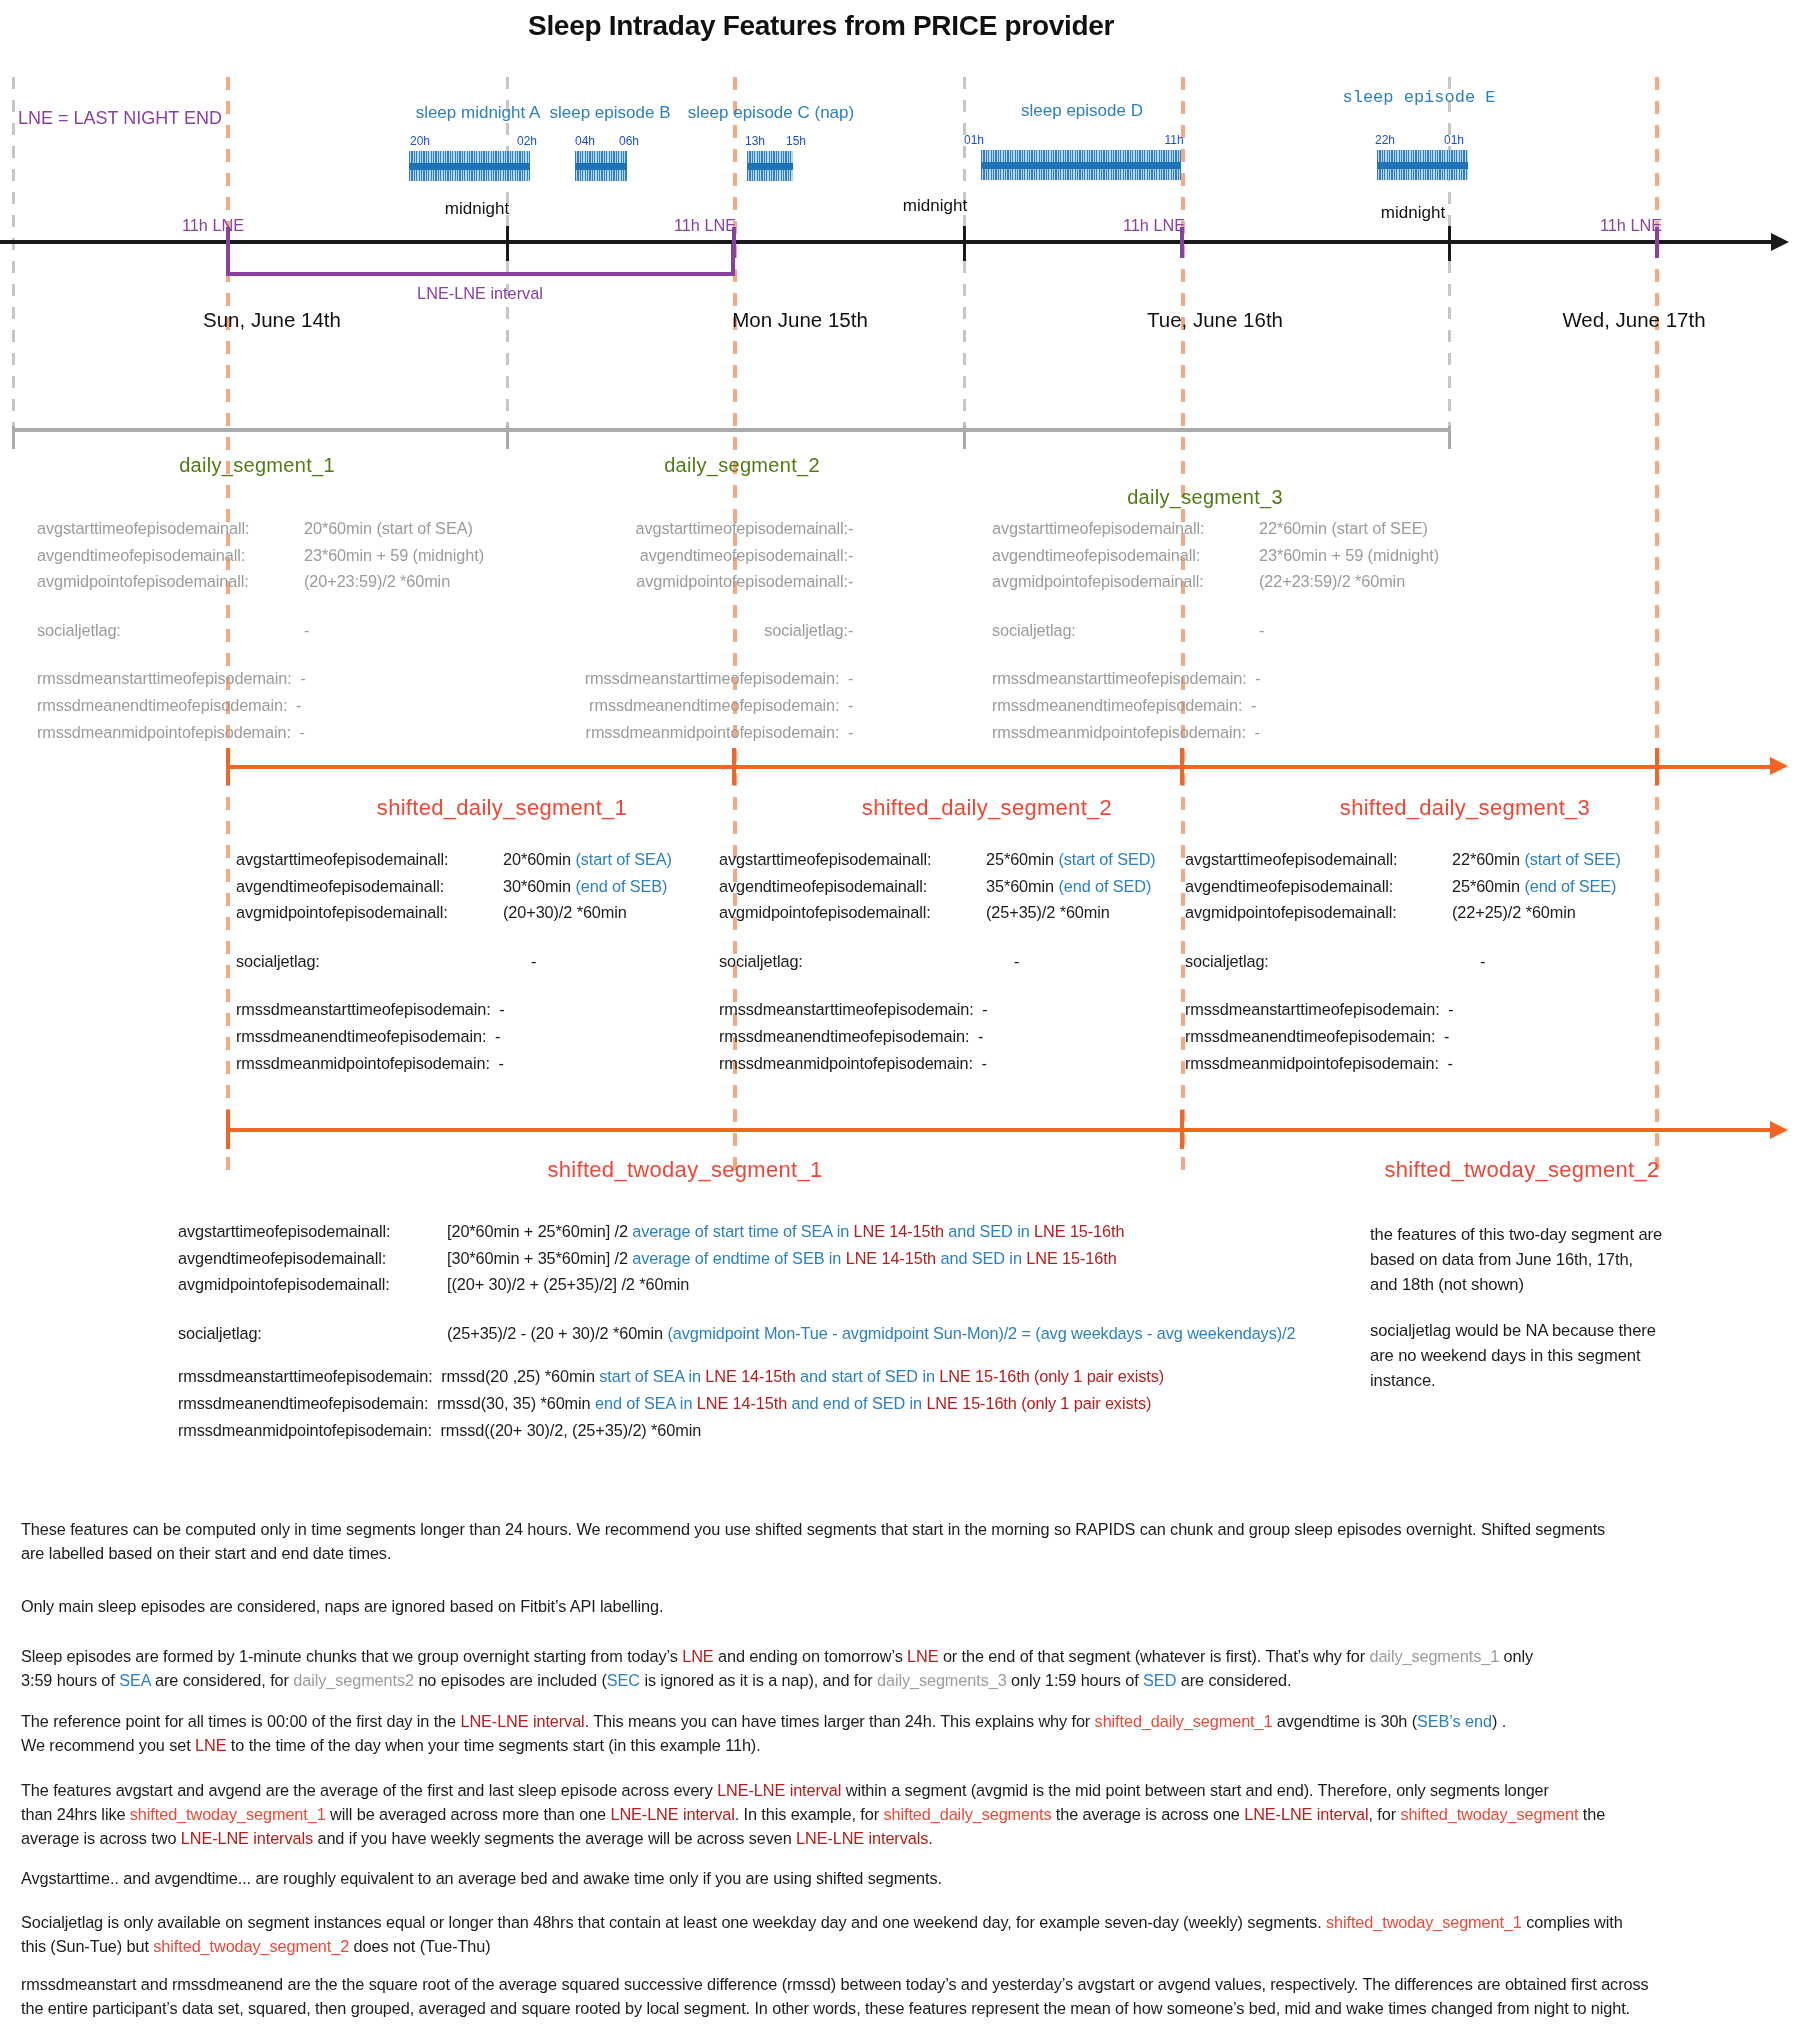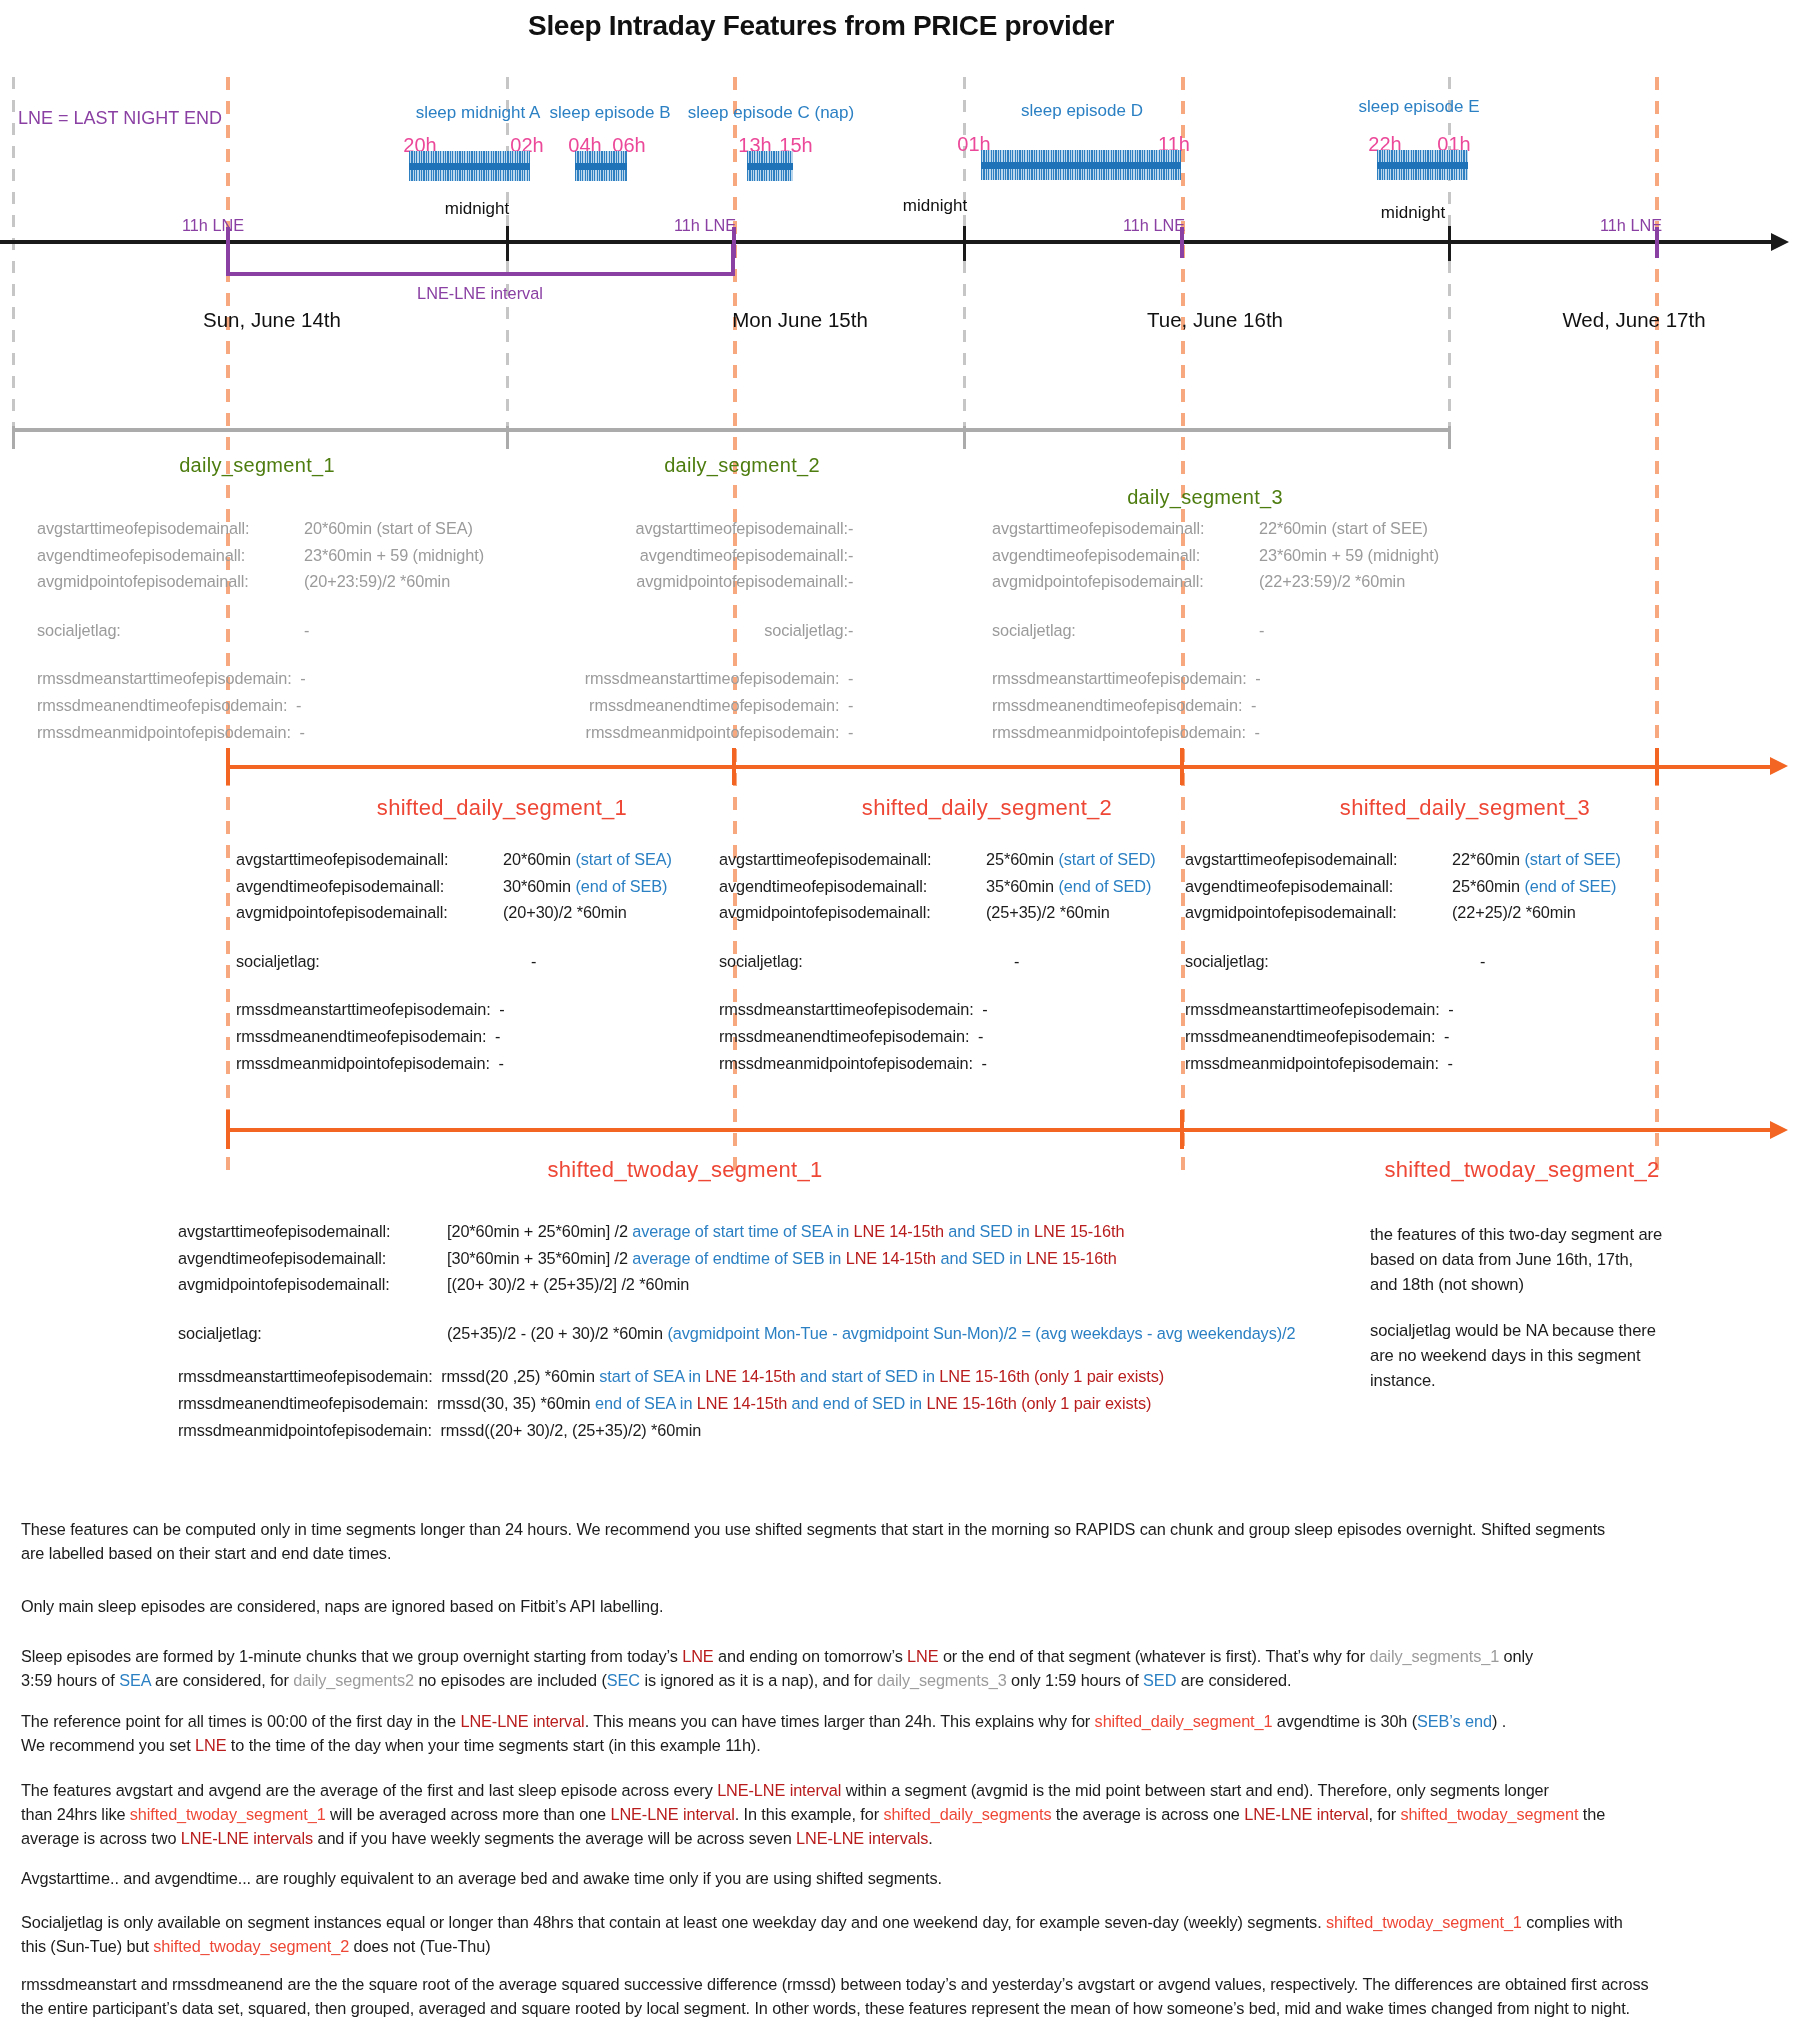--- a/index.html
+++ b/index.html
@@ -4,21 +4,21 @@
 <style>
   html,body{margin:0;padding:0;background:#fff;}
   .canvas{position:relative;width:1805px;height:2035px;background:#fff;overflow:hidden;
           font-family:"Liberation Sans",sans-serif;color:#1c1c1c;}
   .abs{position:absolute;}
   .ctr{transform:translateX(-50%);white-space:nowrap;}
   .title{font-size:28px;font-weight:bold;letter-spacing:-0.3px;color:#111;}
   .c-black{color:#1c1c1c;} .c-blue{color:#2b80c4;} .c-purple{color:#b91c1c;}
   .c-gray{color:#9b9b9b;} .c-red{color:#ee4736;}
   .lbl-ep{font-size:17px;color:#2b80c4;}
-  .lbl-time{font-size:20px;color:#ec4899;}
+  .lbl-time{font-size:12px;color:#1d4ed8;}
   .lbl-mid{font-size:17px;color:#111;}
   .lbl-lne{font-size:16.3px;color:#8a3fa3;}
   .lbl-date{font-size:20.5px;color:#111;}
   .hdr-gray{font-size:20px;color:#4d7c0f;letter-spacing:0.3px;}
   .hdr-red{font-size:22px;color:#ee4736;letter-spacing:0.3px;}
   .vline-gray{width:3px;background:repeating-linear-gradient(180deg,#c6c6c6 0 12px,transparent 12px 23px);}
   .vline-orange{width:3.6px;background:repeating-linear-gradient(180deg,#f8a87e 0 13.3px,transparent 13.3px 24px);}
   .hline-black{height:3.6px;background:#1a1a1a;}
   .hline-orange{height:3.6px;background:#f26522;}
   .hline-purple{height:3.6px;background:#8a3fa3;}
@@ -59,21 +59,21 @@
 
   <div class="abs vline-orange" style="left:226px;top:77px;height:1096px;"></div>
   <div class="abs vline-orange" style="left:733px;top:77px;height:1096px;"></div>
   <div class="abs vline-orange" style="left:1181px;top:77px;height:1096px;"></div>
   <div class="abs vline-orange" style="left:1655px;top:77px;height:1096px;"></div>
 
   <div class="abs ctr lbl-ep" style="left:478px;top:103px;">sleep midnight A</div>
   <div class="abs ctr lbl-ep" style="left:610px;top:103px;">sleep episode B</div>
   <div class="abs ctr lbl-ep" style="left:771px;top:103px;">sleep episode C (nap)</div>
   <div class="abs ctr lbl-ep" style="left:1082px;top:101px;">sleep episode D</div>
-  <div class="abs ctr lbl-ep" style="left:1419px;top:97px;">sleep episode E</div>
+  <div class="abs ctr lbl-ep" style="left:1419px;top:88px;font-family:Liberation Mono, monospace;">sleep episode E</div>
 
   <div class="abs ctr lbl-time" style="left:420px;top:134px;">20h</div>
   <div class="abs ctr lbl-time" style="left:527px;top:134px;">02h</div>
   <div class="abs ctr lbl-time" style="left:585px;top:134px;">04h</div>
   <div class="abs ctr lbl-time" style="left:629px;top:134px;">06h</div>
   <div class="abs ctr lbl-time" style="left:755px;top:134px;">13h</div>
   <div class="abs ctr lbl-time" style="left:796px;top:134px;">15h</div>
   <div class="abs ctr lbl-time" style="left:974px;top:133px;">01h</div>
   <div class="abs ctr lbl-time" style="left:1174px;top:133px;">11h</div>
   <div class="abs ctr lbl-time" style="left:1385px;top:133px;">22h</div>

